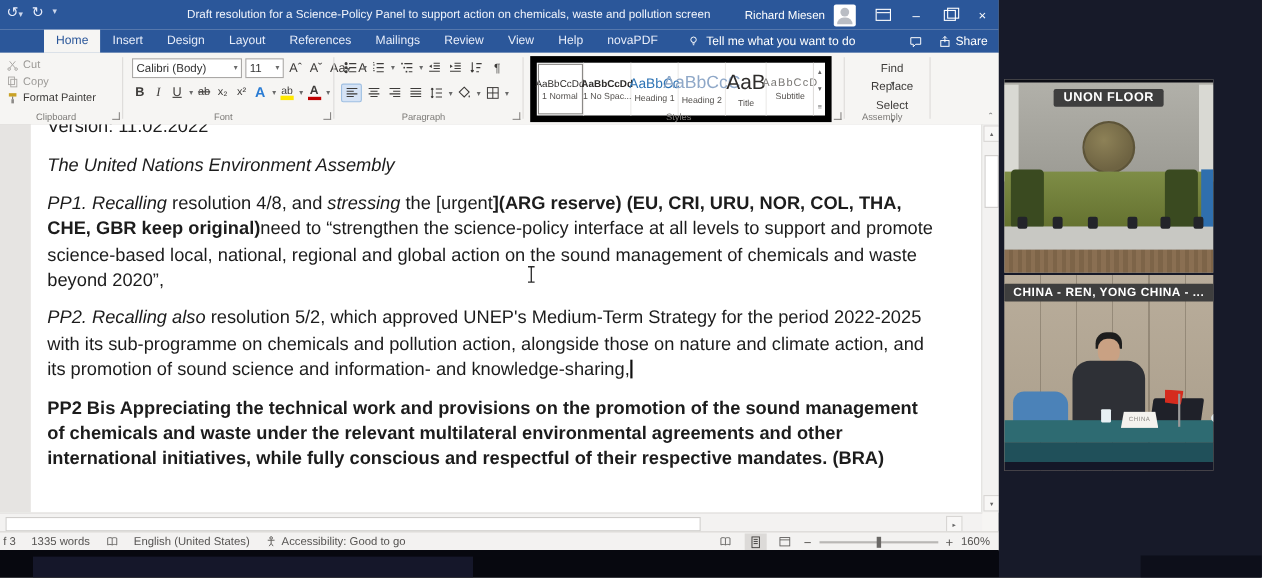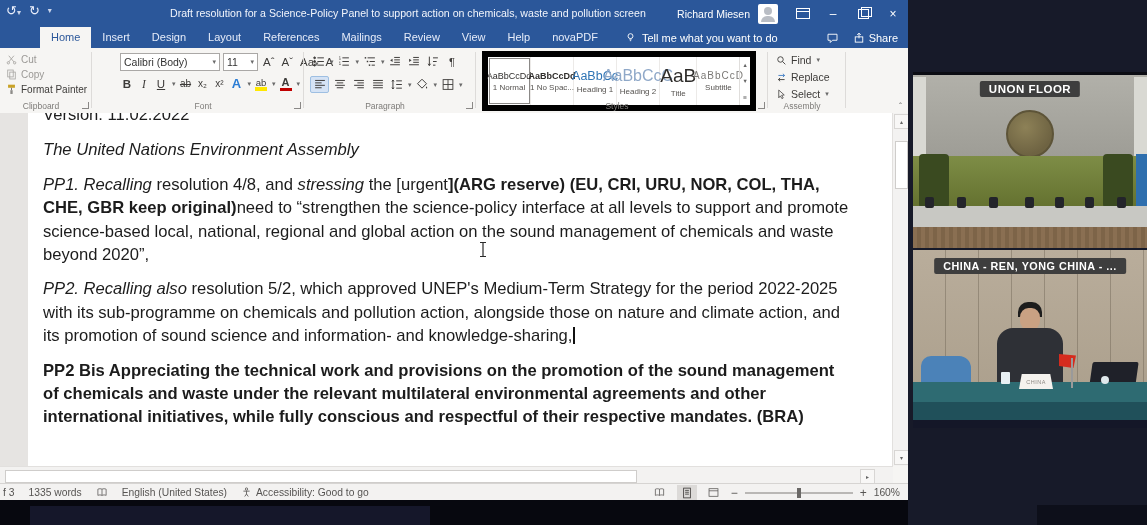--- a/index.html
+++ b/index.html
@@ -64,21 +64,21 @@
   
   .gallery{position:absolute;left:6px;top:3px;width:262px;height:48px;background:#fff;border:6px solid #000000;display:flex;}
   .card{width:42px;border-right:1px solid #eceae8;display:flex;flex-direction:column;align-items:center;justify-content:center;gap:2px;}
   .card.sel{outline:1.6px solid #8b8987;outline-offset:-2px;}
   .card .sample{font-size:9px;color:#2e2c2a;white-space:nowrap;}
   .card .sname{font-size:8px;color:#55524f;white-space:nowrap;}
   .gal-arrows{width:11px;display:flex;flex-direction:column;border-left:1px solid #e0dedc;}
   .gal-arrows span{flex:1;display:flex;align-items:center;justify-content:center;font-size:6.5px;color:#666;}
 
   
-  .ed-item{display:flex;align-items:center;gap:4px;font-size:10.5px;color:#3d3b39;height:16px;}
+  .ed-item{display:flex;align-items:center;gap:4px;font-size:10.5px;color:#3d3b39;height:16px;flex-direction:column;}
 
   .collapse{position:absolute;right:6px;bottom:2px;font-size:9px;color:#777;}
 
   
   .docarea{position:absolute;left:0;top:113px;width:893px;height:353px;background:#e6e4e2;overflow:hidden;}
   .page{position:absolute;left:28px;top:0;right:0;bottom:0;background:#fff;overflow:hidden;
         padding:0 44px 0 15px;color:#1c1c1c;font-size:16.6px;line-height:23.4px;}
   .page p{margin:0 0 11px 0;}
   .ctr{text-align:left;}
   .clipver{margin-top:-10px !important;margin-bottom:12px !important;}
@@ -104,21 +104,21 @@
   .sb-left{display:flex;align-items:center;gap:14px;padding-left:3px;}
   .sb-right{margin-left:auto;display:flex;align-items:center;gap:7px;padding-right:8px;}
   .viewic{width:20px;height:15px;display:flex;align-items:center;justify-content:center;}
   .viewic.sel{background:#dcdad8;}
   .zoomtrack{position:relative;width:108px;height:2px;background:#b9b7b5;}
   .zoomthumb{position:absolute;left:52px;top:-4px;width:4px;height:10px;background:#6a6866;}
   .zsign{font-size:12px;color:#565452;}
 
   
   #panel{position:absolute;left:908px;top:0;width:239px;height:525px;background:#171a29;}
-  .feed{position:absolute;left:5px;width:234px;overflow:hidden;}
+  .feed{position:absolute;left:5px;width:190px;overflow:hidden;}
   .badge{position:absolute;left:50%;transform:translateX(-50%);background:#3e3e3e;color:#fff;
          font-weight:bold;letter-spacing:.5px;padding:2px 9px;border-radius:2px;white-space:nowrap;}
   
   #feed1{top:72px;height:176px;background:linear-gradient(#b2b1aa,#9b9a93 55%);}
   .f1-top{position:absolute;left:0;top:0;width:100%;height:3px;background:#0c0d14;}
   .f1-winL{position:absolute;left:0;top:5px;width:13px;height:88px;background:#d9d9d3;}
   .f1-winR{position:absolute;right:0;top:5px;width:13px;height:88px;background:#d9d9d3;}
   #feed1 .badge{top:9px;font-size:11.5px;}
   .emblem{position:absolute;left:50%;top:38px;transform:translateX(-50%);width:44px;height:44px;border-radius:50%;
           background:radial-gradient(circle at 40% 35%,#8d8157,#6e6342 70%);border:2px solid #5d5438;}
@@ -211,21 +211,21 @@
               <rect x="3" y="6.5" width="10" height="7"></rect>
               <path d="M8 1.5v7M8 1.5L5.6 4M8 1.5L10.4 4"></path>
             </svg>
           <span class="lbl">Share</span>
         </span>
       </span>
     </div>
 
     <div class="ribbon">
 
-      <div class="grp" style="left:0;width:92px">
+      <div class="grp" style="left:0;width:112px">
         <div style="padding-top:4px">
           <div class="clip-item">
             <svg width="11" height="11" viewBox="0 0 16 16" fill="none" stroke="#a8a6a3" stroke-width="1.3">
                 <path d="M4 2.5l7.5 9M11.5 2.5L4 11.5"></path>
                 <circle cx="3.4" cy="12.8" r="1.7"></circle>
                 <circle cx="12.6" cy="12.8" r="1.7"></circle>
               </svg>
             <span>Cut</span>
           </div>
           <div class="clip-item">

